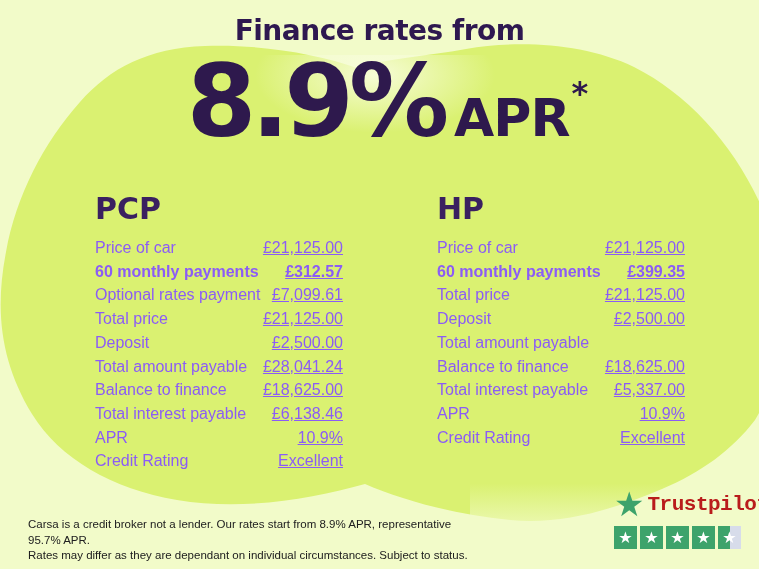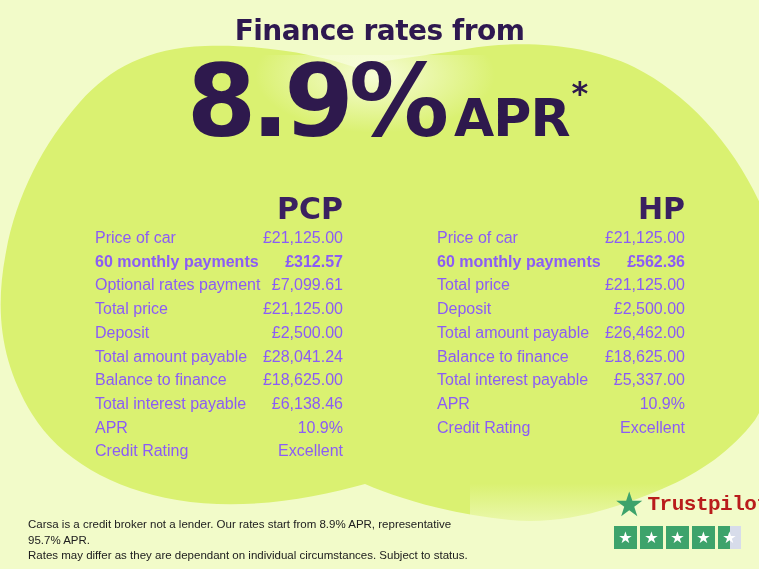--- a/index.html
+++ b/index.html
@@ -44,28 +44,28 @@
   }
   .hero-ast{
     font-family:"DejaVu Sans",sans-serif;
     font-weight:800;font-size:32px;position:relative;top:-32px;margin-left:2px;
   }
 
   .fin-col{position:absolute;top:192px;width:248px;}
   .fin-col.pcp{left:95px;}
   .fin-col.hp{left:437px;}
   .fin-title{
-    text-align:right;
+    text-align:left;
     font-family:"DejaVu Sans",sans-serif;
     font-weight:800;font-size:30px;line-height:34px;
-    color:#3a2060;
+    color:#3a2060;margin-bottom:10px;
   }
   .row{display:flex;justify-content:space-between;line-height:23.7px;}
   .row .lbl,.row .val{font-size:16px;color:#8b5cf6;}
-  .row .val{text-align:center;}
+  .row .val{text-align:center;text-decoration:underline;}
   .row.bold .lbl,.row.bold .val{font-weight:700;}
 
   .disclaimer{
     position:absolute;left:28px;top:517px;width:440px;
     font-size:11.5px;line-height:15.5px;color:#202020;
   }
 
   .trustpilot{position:absolute;left:614px;top:487px;width:130px;}
   .tp-head{display:flex;align-items:center;}
   .tp-star{
@@ -167,33 +167,32 @@
     </div>
 
     <div class="fin-col hp">
       <div class="fin-title">HP</div>
       <div class="row">
         <span class="lbl">Price of car</span>
         <span class="val">£21,125.00</span>
       </div>
       <div class="row bold">
         <span class="lbl">60 monthly payments</span>
-        <span class="val">£562.36</span>
+        <span class="val">£399.35</span>
       </div>
       <div class="row">
         <span class="lbl">Total price</span>
         <span class="val">£21,125.00</span>
       </div>
       <div class="row">
         <span class="lbl">Deposit</span>
         <span class="val">£2,500.00</span>
       </div>
       <div class="row">
         <span class="lbl">Total amount payable</span>
-        <span class="val">£26,462.00</span>
       </div>
       <div class="row">
         <span class="lbl">Balance to finance</span>
         <span class="val">£18,625.00</span>
       </div>
       <div class="row">
         <span class="lbl">Total interest payable</span>
         <span class="val">£5,337.00</span>
       </div>
       <div class="row">

